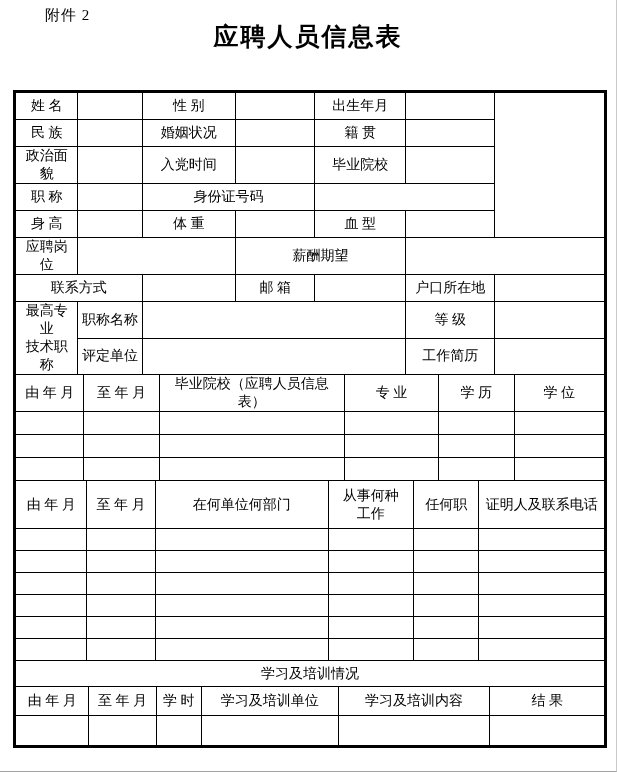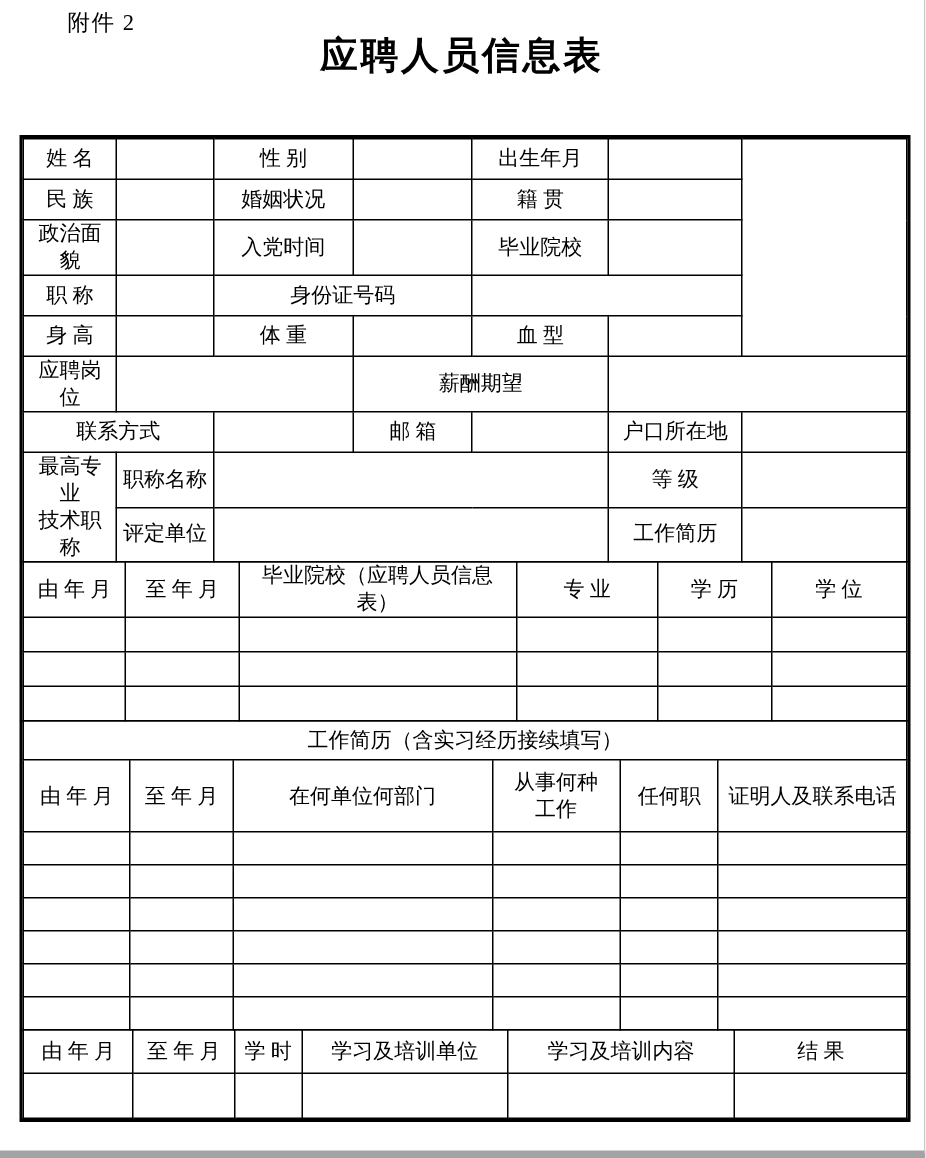--- a/index.html
+++ b/index.html
@@ -4,21 +4,21 @@
 <style>
   html,body{margin:0;padding:0;background:#ffffff;}
   .page{
     width:617px;height:772px;
     background:#ffffff;
     font-family:"Liberation Serif","DejaVu Serif",serif;
     color:#000;
     position:relative;
     box-sizing:border-box;
     border-right:1px solid #c9c9c9;
-    border-bottom:5px solid #a3a3a3;
+    border-bottom:1px solid #a3a3a3;
     overflow:hidden;
   }
   .attachment{
     position:absolute;left:45px;top:6px;
     font-size:15px;letter-spacing:1px;
   }
   .form-title{
     position:absolute;left:0;top:20px;width:100%;
     text-align:center;font-size:25px;font-weight:bold;letter-spacing:2px;
   }
@@ -188,23 +188,20 @@
     <table class="t-work">
       <colgroup>
         <col style="width:71px">
           <col style="width:68px">
           <col style="width:172px">
         <col style="width:85px">
           <col style="width:65px">
           <col style="width:125px">
       </colgroup>
       <tbody>
-          <tr class="sec-title">
-        <td colspan="6">工作简历（含实习经历接续填写）</td>
-      </tr>
       <tr class="cols">
         <td>由 年 月</td>
         <td>至 年 月</td>
         <td>在何单位何部门</td>
         <td>从事何种
 工作</td>
         <td>任何职</td>
         <td>证明人及联系电话</td>
       </tr>
       <tr class="blank">
@@ -261,20 +258,23 @@
     <table class="t-train">
       <colgroup>
         <col style="width:73px">
           <col style="width:67px">
           <col style="width:45px">
         <col style="width:136px">
           <col style="width:151px">
           <col style="width:114px">
       </colgroup>
       <tbody>
+          <tr class="sec-title">
+        <td colspan="6">学习及培训情况</td>
+      </tr>
       <tr class="cols">
         <td>由 年 月</td>
         <td>至 年 月</td>
         <td>学 时</td>
         <td>学习及培训单位</td>
         <td>学习及培训内容</td>
         <td>结  果</td>
       </tr>
       <tr class="blank">
         <td></td>

